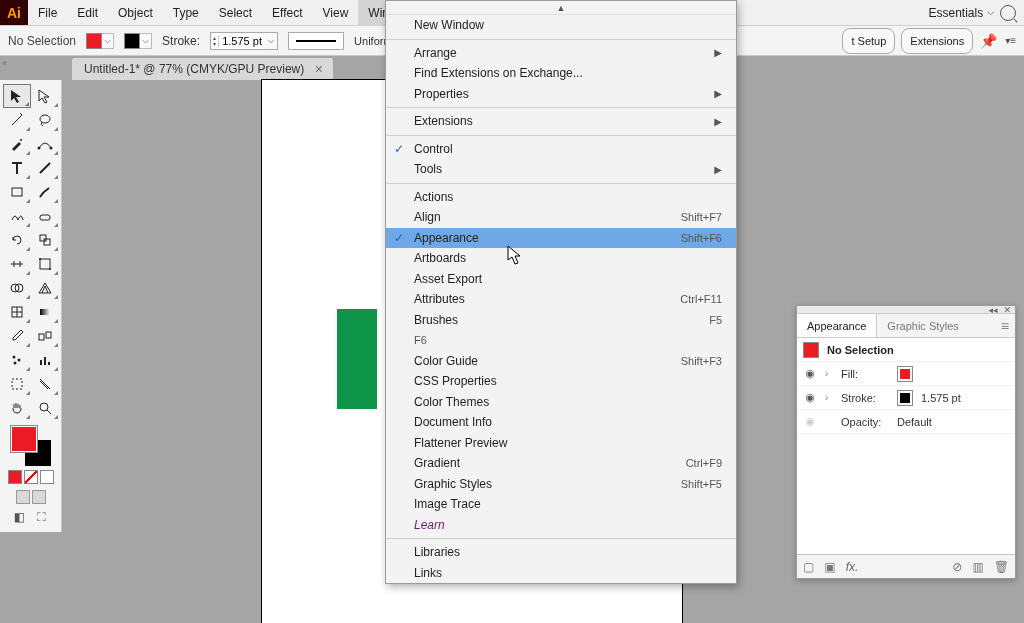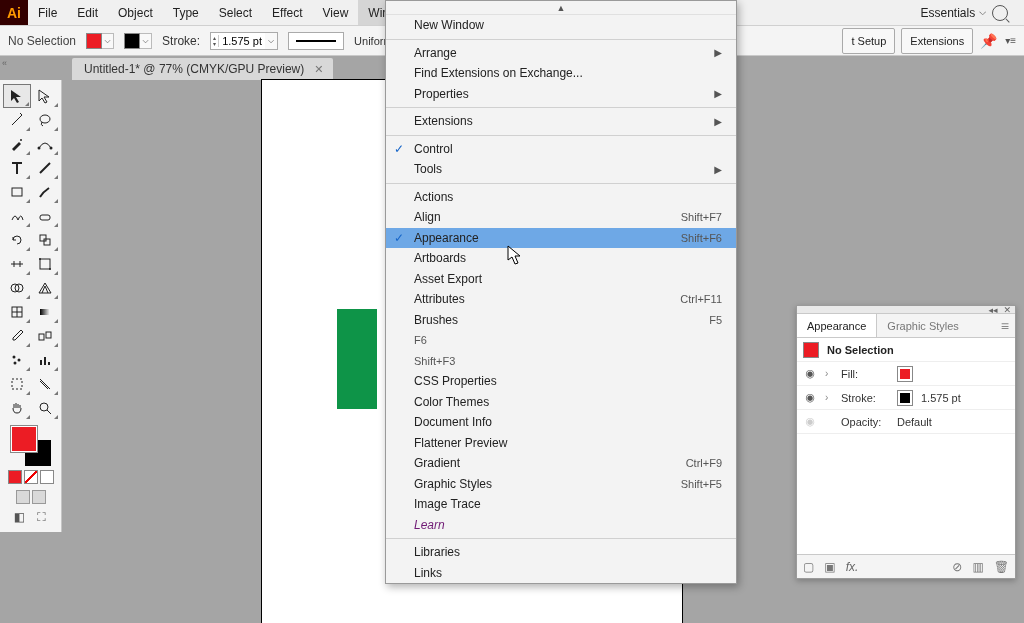--- a/index.html
+++ b/index.html
@@ -4,42 +4,42 @@
 <style>
   * { box-sizing: border-box; margin: 0; padding: 0; font-family: "Segoe UI", Tahoma, sans-serif; }
   body { width:1024px; height:623px; overflow:hidden; background:#a5a5a5; font-size:12px; color:#222; position:relative; }
 
   
   .menubar { height:26px; background:#f0f0f0; display:flex; align-items:stretch; border-bottom:1px solid #d0d0d0;}
   .ai-logo { width:28px; display:flex; align-items:center; justify-content:center; background:#330000; color:#ff9a00; font-weight:bold; font-size:14px;}
   .menubar .menu-item { padding:0 10px; display:flex; align-items:center; cursor:default;}
   .menubar .menu-item.active { background:#d5d5d5;}
   .menubar .spacer { flex:1;}
-  .menubar .right-group { display:flex; align-items:center; gap:6px; padding-right:16px;}
+  .menubar .right-group { display:flex; align-items:center; gap:6px; padding-right:8px;}
   .menubar .essentials { display:flex; align-items:center; gap:4px;}
   .menubar .search-icon { width:16px; height:16px; border:1.2px solid #555; border-radius:50%; position:relative;}
   .menubar .search-icon::after{content:"";position:absolute;width:5px;height:1.2px;background:#555;bottom:-2px;right:-3px;transform:rotate(45deg);}
 
   
   .control-bar { height:30px; background:#f4f4f4; border-bottom:1px solid #c9c9c9; display:flex; align-items:center; padding:0 8px; gap:10px;}
   .no-sel { color:#444;}
   .swatch-drop { display:flex; align-items:center;}
   .swatch { width:16px; height:16px; border:1px solid #888;}
   .swatch.red{background:#ec1c24;}
   .swatch.black{background:#000;}
   .drop-caret{width:12px;height:16px;display:flex;align-items:center;justify-content:center;border:1px solid #bbb;border-left:none;background:#f9f9f9;font-size:8px;color:#444;}
   .stroke-label{color:#333;}
   .stroke-field{display:flex;align-items:center;background:#fff;border:1px solid #aaa;}
   .arrows{display:flex;flex-direction:column;font-size:6px;line-height:6px;color:#555;padding:0 2px;border-right:1px solid #ccc;}
   .stroke-input{width:46px;text-align:center;font-size:11px;border:none;padding:2px 2px;}
   .stroke-preview{width:56px;height:18px;border:1px solid #aaa;background:#fff;display:flex;align-items:center;justify-content:center;}
   .stroke-preview .line{width:40px;height:2px;background:#000;}
   .uniform{font-size:11px;color:#333;}
   .control-right{margin-left:auto;display:flex;align-items:center;gap:6px;}
-  .pill-btn{border:1px solid #aaa;background:#f8f8f8;border-radius:2px;padding:6px 8px;font-size:11px;}
+  .pill-btn{border:1px solid #aaa;background:#f8f8f8;border-radius:8px;padding:6px 8px;font-size:11px;}
   .pin-icon{width:20px;height:20px;display:flex;align-items:center;justify-content:center;font-size:14px;color:#444;}
   .mini-popup{font-size:10px;color:#555;}
 
   
   .tab-bar{height:24px;background:#a5a5a5;display:flex;align-items:flex-end;padding-left:72px;}
   .doc-tab{background:#d8d8d8;height:22px;display:flex;align-items:center;padding:0 10px 0 12px;gap:10px;color:#333;border-top-left-radius:2px;border-top-right-radius:2px;}
   .doc-tab .close{font-size:11px;color:#777;cursor:default;}
   .dock-collapse{position:absolute;left:2px;top:58px;font-size:9px;color:#666;}
 
   
@@ -660,20 +660,21 @@
         <span class="sc">Ctrl+F11</span>
       </div>
       <div class="dd-row">
         <span class="lbl">Brushes</span>
         <span class="sc">F5</span>
       </div>
       <div class="dd-row">
         <span class="sc">F6</span>
       </div>
       <div class="dd-row">
+        <span class="lbl">Color Guide</span>
         <span class="sc">Shift+F3</span>
       </div>
       <div class="dd-row">
         <span class="lbl">CSS Properties</span>
       </div>
       <div class="dd-row">
         <span class="lbl">Color Themes</span>
       </div>
       <div class="dd-row">
         <span class="lbl">Document Info</span>

